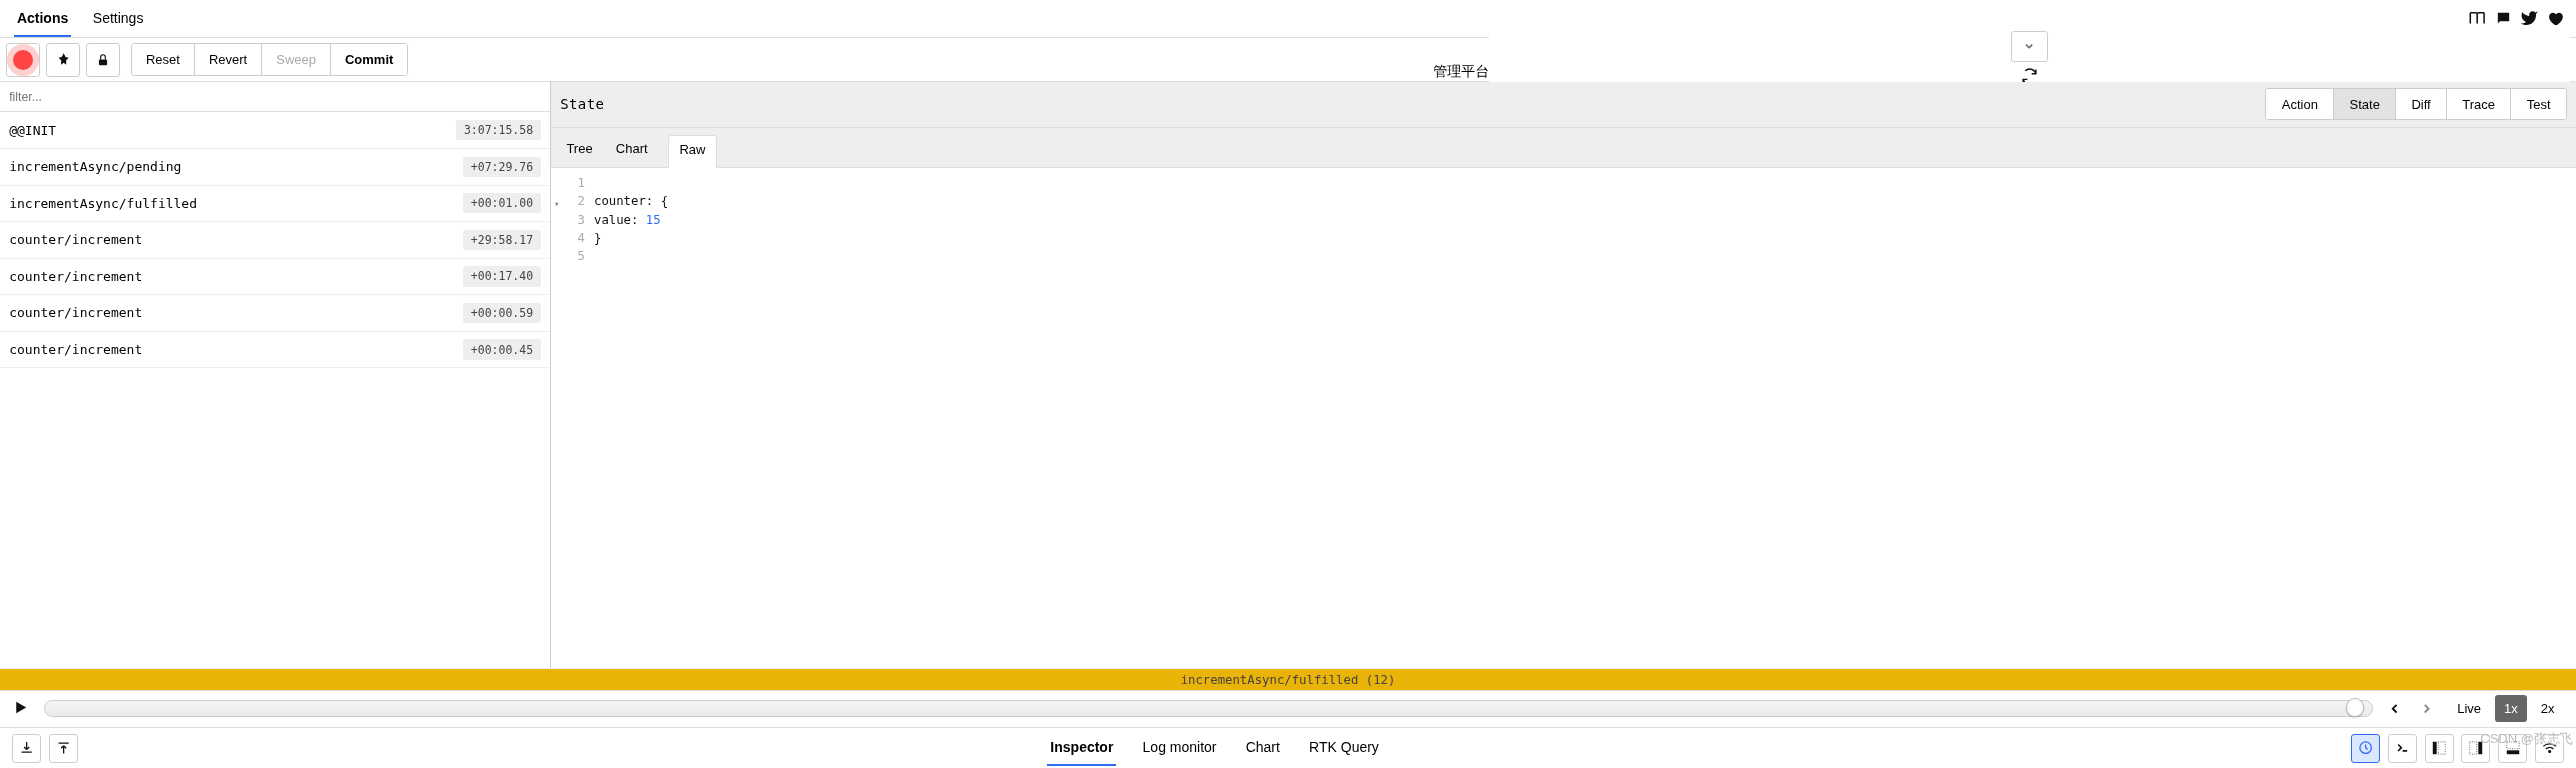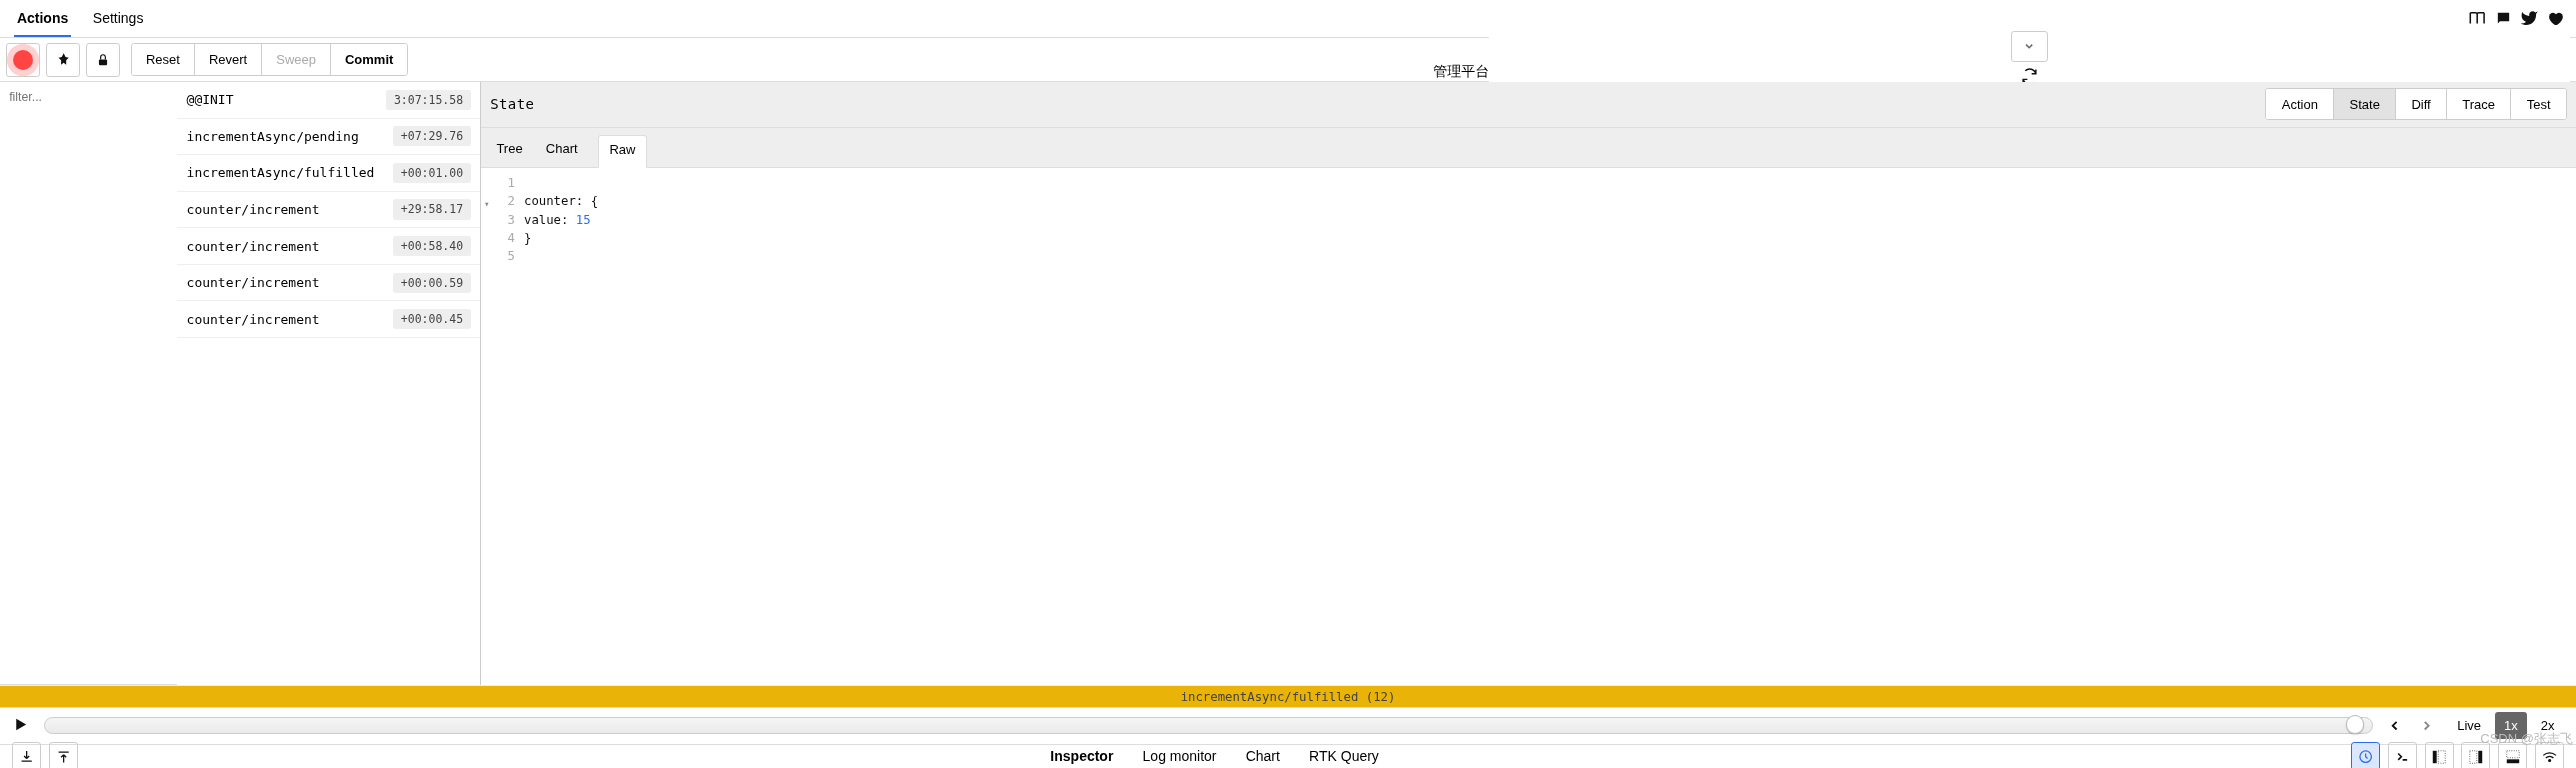--- a/index.html
+++ b/index.html
@@ -19,21 +19,21 @@
 .toolbar .group { display: flex; border: 0.8px solid #ccc; border-radius: 3.1px; overflow: hidden; margin-left: 4.6px; }
 .toolbar .group button { padding: 7.7px 14px; border: none; background: #fff; font-size: 13px; cursor: pointer; border-left: 0.8px solid #ccc; }
 .toolbar .group button:first-child { border-left: none; }
 .toolbar .group button.disabled { color: #aaa; cursor: default; }
 .toolbar .group button.strong { font-weight: 600; }
 .toolbar .title { flex: 1; text-align: right; font-size: 14px; margin-top: 24px; }
 .toolbar .right { display: flex; align-items: center; gap: 6.1px; }
 .toolbar .dropdown { width: 37px; height: 31px; border: 0.8px solid #ccc; border-radius: 3.1px; display: flex; align-items: center; justify-content: center; background: #fff; cursor: pointer; }
 
 .main { flex: 1; display: flex; overflow: hidden; }
-.left { width: 481px; border-right: 0.8px solid #ccc; display: flex; flex-direction: row; background: #fff; justify-content: center; }
+.left { width: 551px; border-right: 0.8px solid #ccc; display: flex; flex-direction: column; background: #fff; justify-content: center; }
 .filter { padding: 7.7px 9.2px; border-bottom: 0.8px solid #ddd; }
 .filter input { width: 100%; border: none; outline: none; font-size: 12.3px; color: #888; }
 .actions { flex: 1; overflow: auto; }
 .action-row { display: flex; align-items: center; justify-content: space-between; padding: 7.7px 9.2px; border-bottom: 0.8px solid #eee; cursor: pointer; }
 .action-row .name { font-size: 13px; }
 .action-row .time { font-size: 11.5px; color: #444; background: #eee; padding: 3.1px 7.7px; border-radius: 2.3px; }
 
 .right { flex: 1; display: flex; flex-direction: column; background: #fff; }
 .right-head { display: flex; align-items: center; padding: 6.1px 9.2px 0 9.2px; background: #eee; border-bottom: 0.8px solid #ddd; }
 .right-head .label { font-size: 14px; letter-spacing: 0.4px; padding-bottom: 6.1px; }
@@ -60,21 +60,21 @@
 .player .play { width: 21.5px; cursor: pointer; }
 .player .track { flex: 1; position: relative; height: 17px; border: 0.8px solid #ccc; border-radius: 8.4px; background: linear-gradient(#f5f5f5,#eaeaea); }
 .player .thumb { position: absolute; right: 7.7px; top: -3.1px; width: 18.4px; height: 18.4px; border-radius: 50%; background: #fff; border: 0.8px solid #bbb; box-shadow: 0 0.8px 1.5px rgba(0,0,0,.2); }
 .player .nav { width: 21.5px; display: flex; align-items: center; justify-content: center; cursor: pointer; }
 .player .speeds { display: flex; align-items: center; gap: 4.6px; }
 .player .speed { padding: 6.1px 9.2px; font-size: 13px; cursor: pointer; border-radius: 3.1px; }
 .player .speed.active { background: #666; color: #fff; }
 
 .caption { text-align: center; padding: 3.1px 0; font-size: 12.3px; color: #444; background: #eab308; border-top: 0.8px solid #eee; }
 
-.footer { height: 24px; display: flex; align-items: center; padding: 0 12.3px; border-top: 0.8px solid #ddd; background: #fff; }
+.footer { height: 41px; display: flex; align-items: center; padding: 0 12.3px; border-top: 0.8px solid #ddd; background: #fff; }
 .footer .fgroup { display: flex; gap: 7.7px; }
 .footer .ficon { width: 29px; height: 29px; border: 0.8px solid #ccc; border-radius: 3.1px; display: flex; align-items: center; justify-content: center; cursor: pointer; }
 .footer .ficon.active { background: #dbe7ff; border-color: #2b6cf0; }
 .footer .ftabs { flex: 1; display: flex; justify-content: center; gap: 23px; }
 .footer .ftab { padding: 9.2px 3.1px; font-size: 14px; cursor: pointer; border-bottom: 2.3px solid transparent; }
 .footer .ftab.active { border-bottom-color: #2b6cf0; font-weight: 600; }
 .footer .right-icons { display: flex; gap: 7.7px; }
 
 .wm { position: fixed; right: 3.1px; bottom: 20px; font-size: 13px; color: #bbb; pointer-events: none; }
 </style>
@@ -161,21 +161,21 @@
         <div class="action-row">
           <div class="name">incrementAsync/fulfilled</div>
           <div class="time">+00:01.00</div>
         </div>
         <div class="action-row">
           <div class="name">counter/increment</div>
           <div class="time">+29:58.17</div>
         </div>
         <div class="action-row">
           <div class="name">counter/increment</div>
-          <div class="time">+00:58.40</div>
+          <div class="time">+00:17.40</div>
         </div>
         <div class="action-row">
           <div class="name">counter/increment</div>
           <div class="time">+00:00.59</div>
         </div>
         <div class="action-row">
           <div class="name">counter/increment</div>
           <div class="time">+00:00.45</div>
         </div>
       </div>

